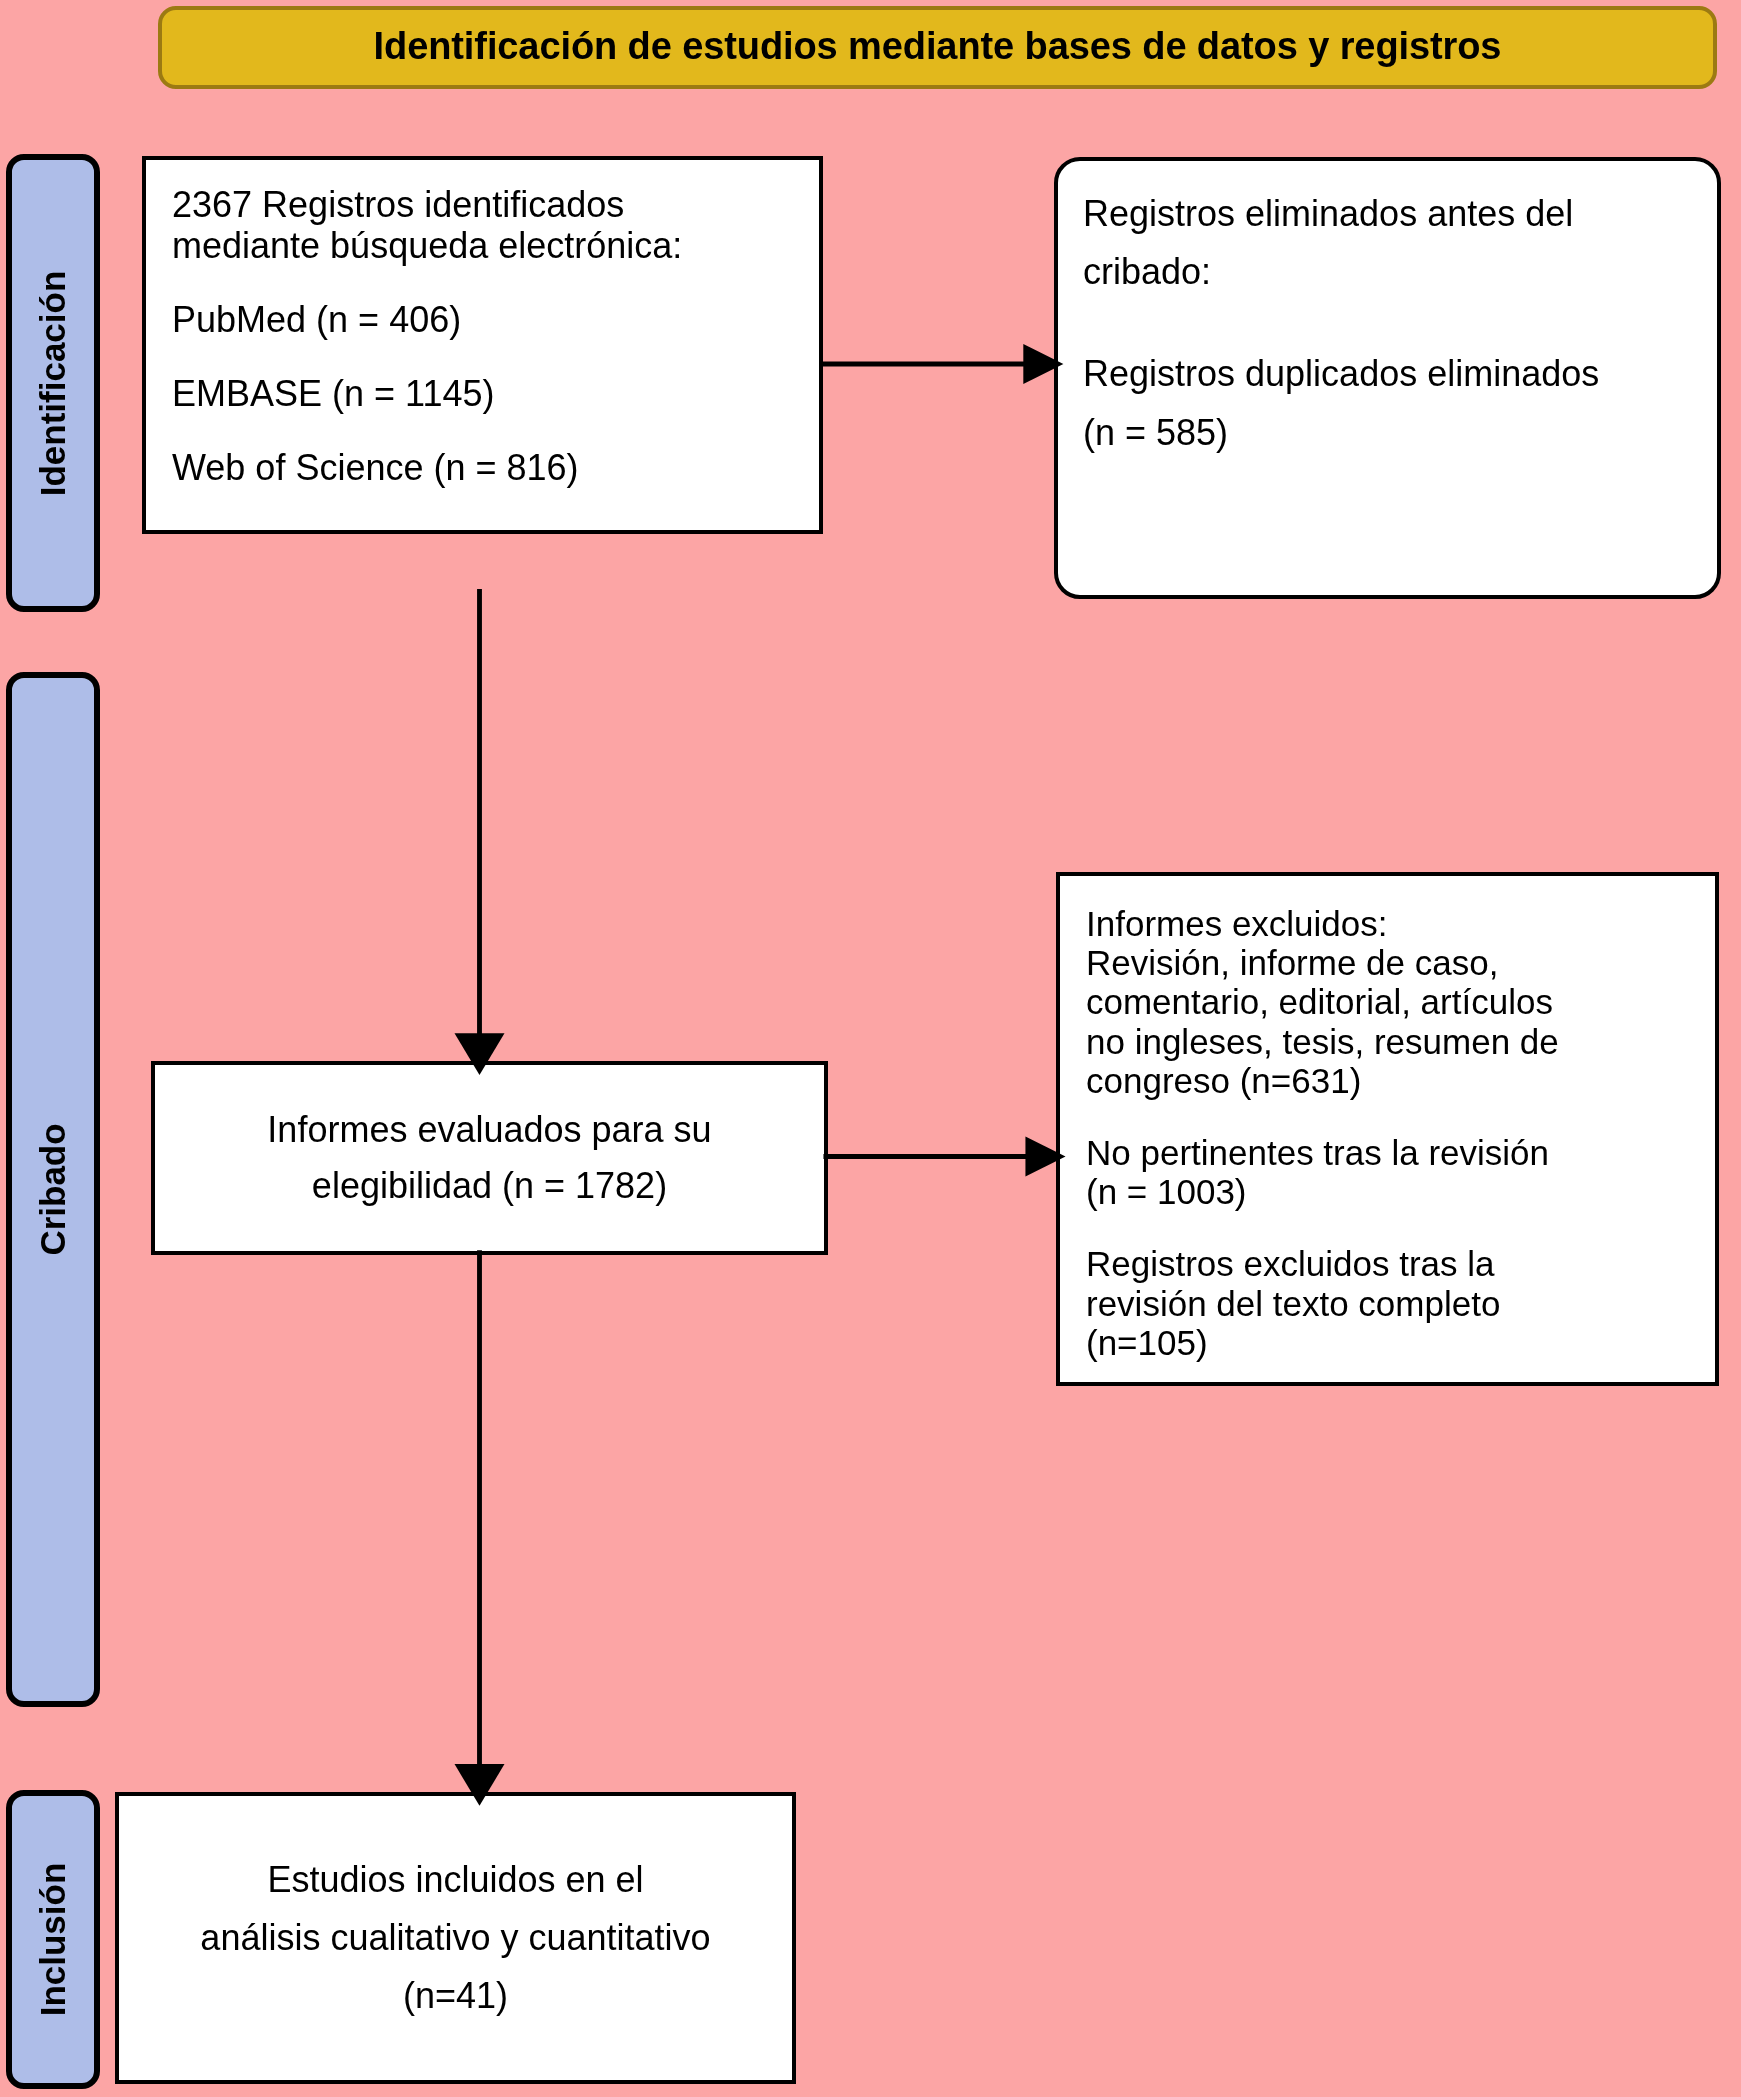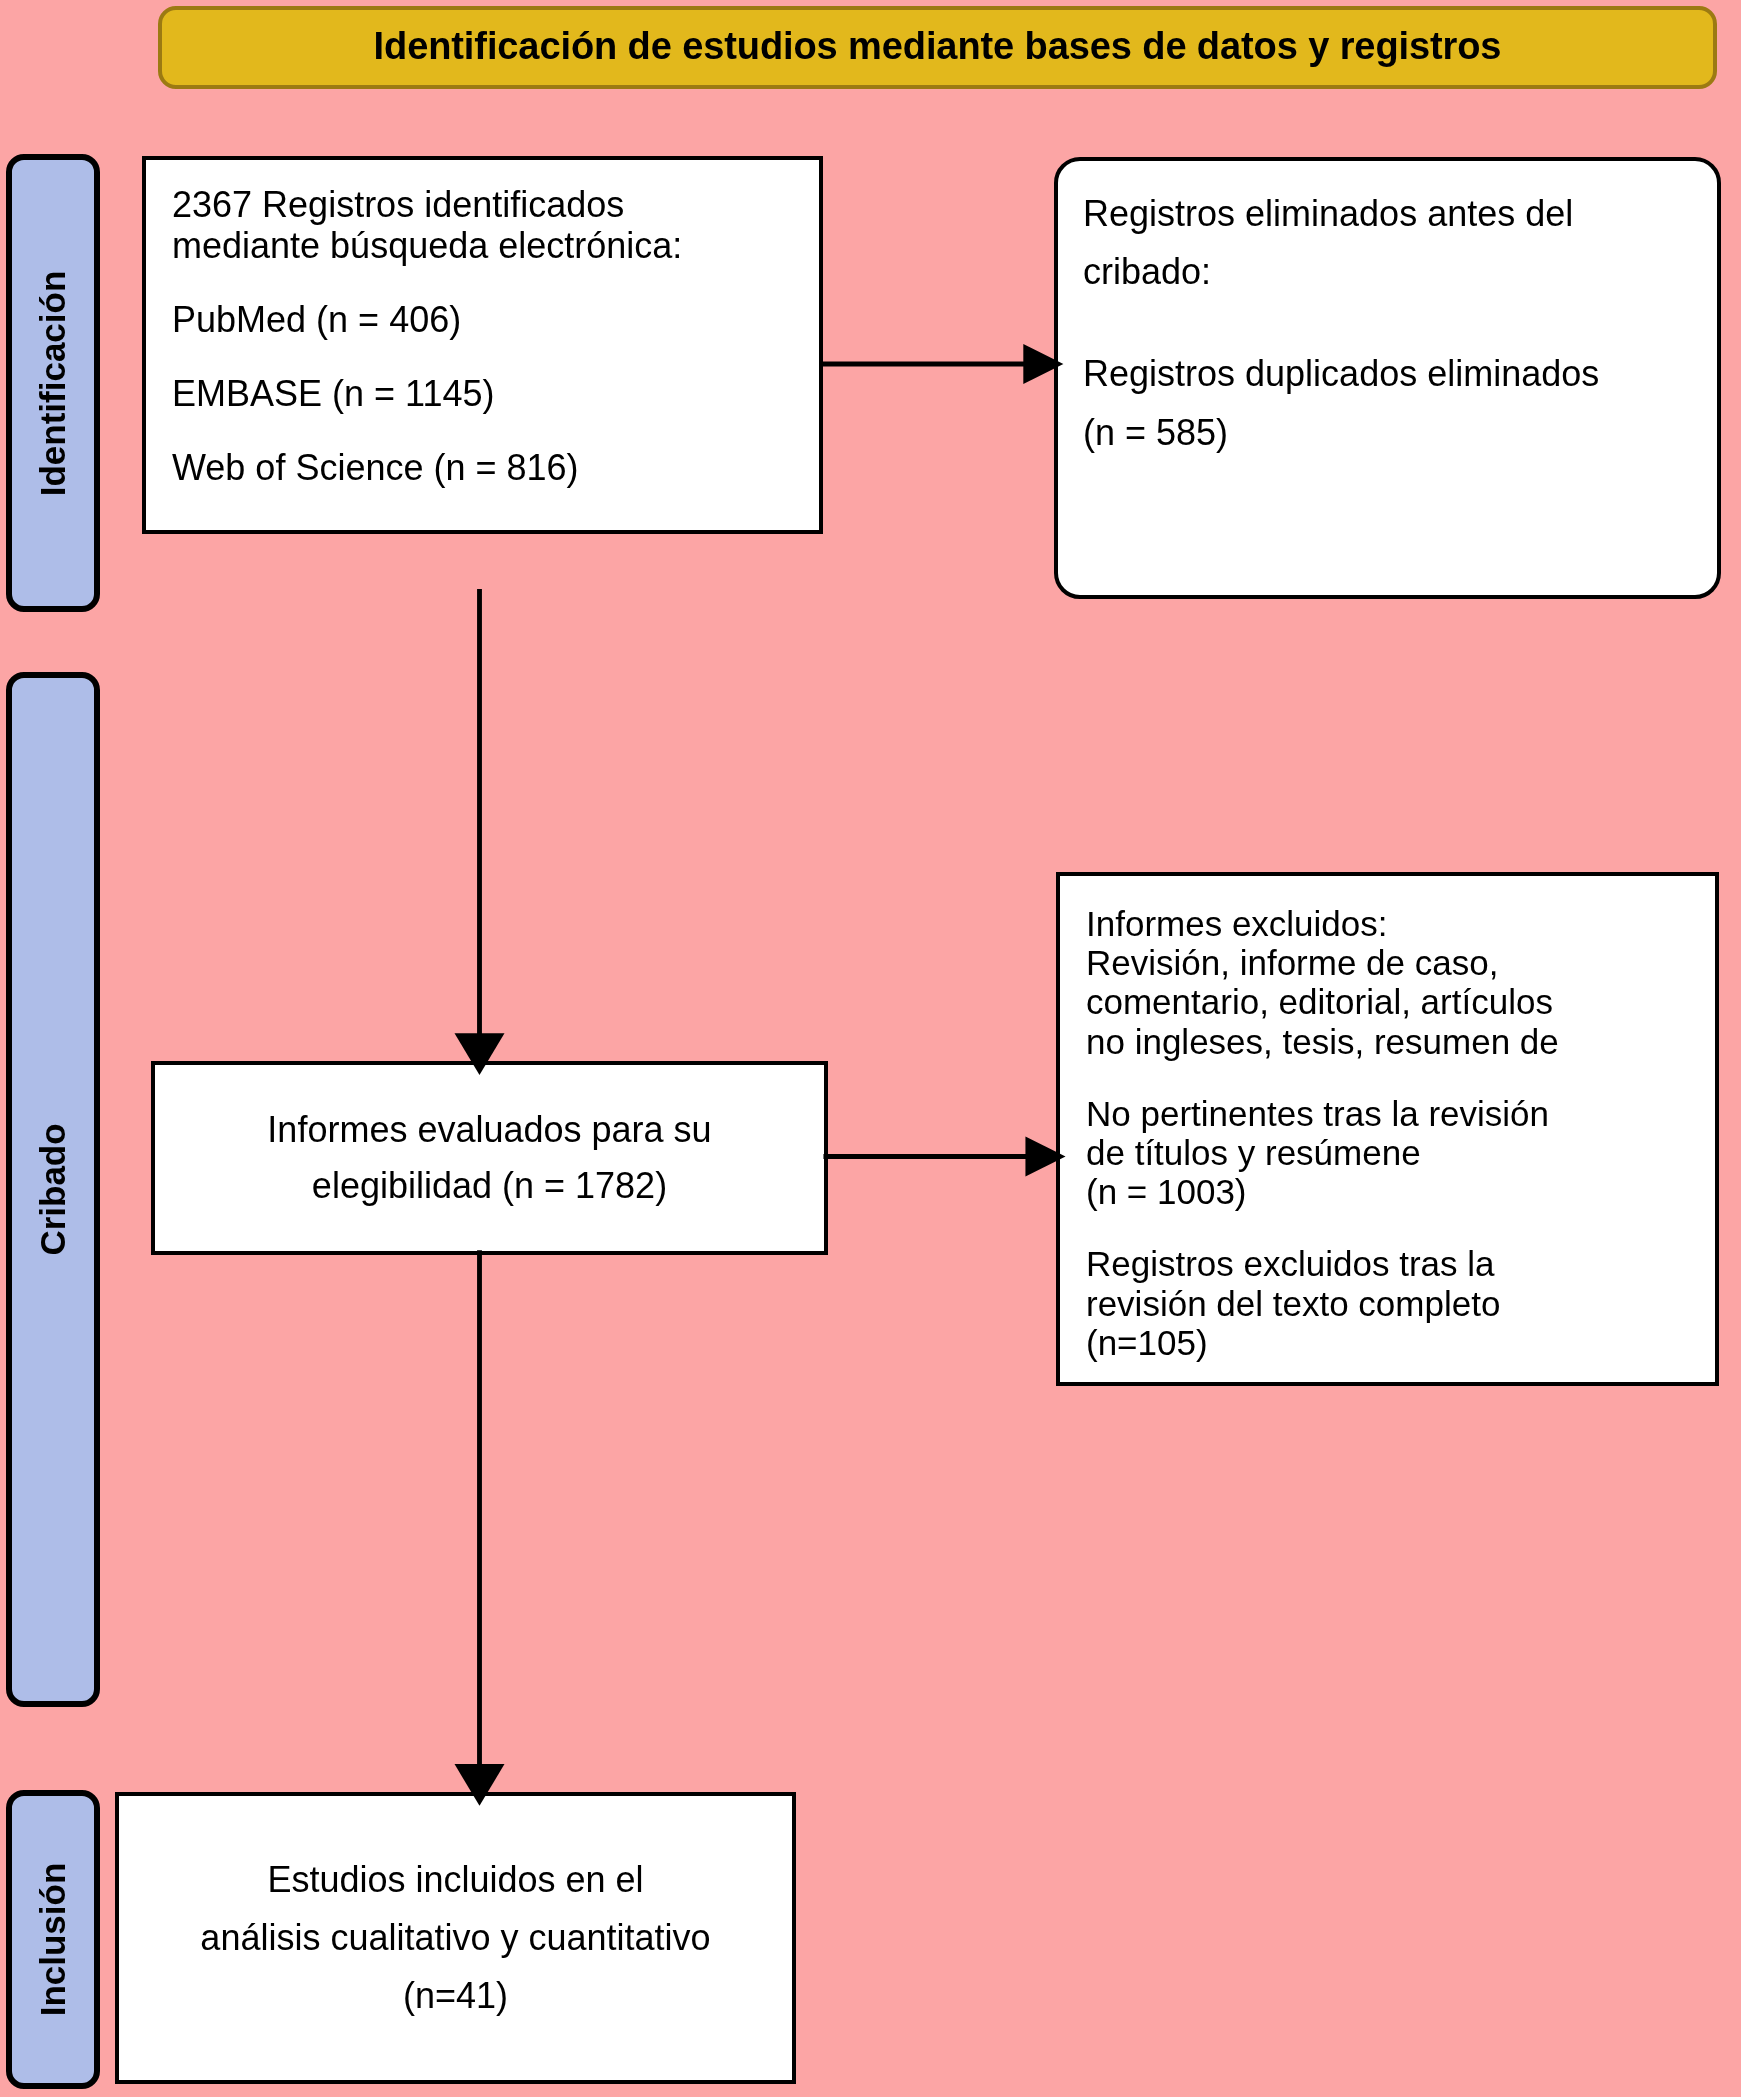--- a/index.html
+++ b/index.html
@@ -203,22 +203,22 @@
   <div class="box" id="box-assessed">
     <p>Informes evaluados para su</p>
     <p>elegibilidad (n = 1782)</p>
   </div>
 
   <div class="box" id="box-excluded">
     <p>Informes excluidos:</p>
     <p>Revisión, informe de caso,</p>
     <p>comentario, editorial, artículos</p>
     <p>no ingleses, tesis, resumen de</p>
+    <p>congreso (n=631)</p>
     <p class="gap">No pertinentes tras la revisión</p>
-    <p>de títulos y resúmene</p>
     <p> (n = 1003)</p>
     <p class="gap">Registros excluidos tras la</p>
     <p>revisión del texto completo</p>
     <p>(n=105)</p>
   </div>
 
   <div class="box" id="box-included">
     <p>Estudios incluidos en el</p>
     <p>análisis cualitativo y cuantitativo</p>
     <p>(n=41)</p>

